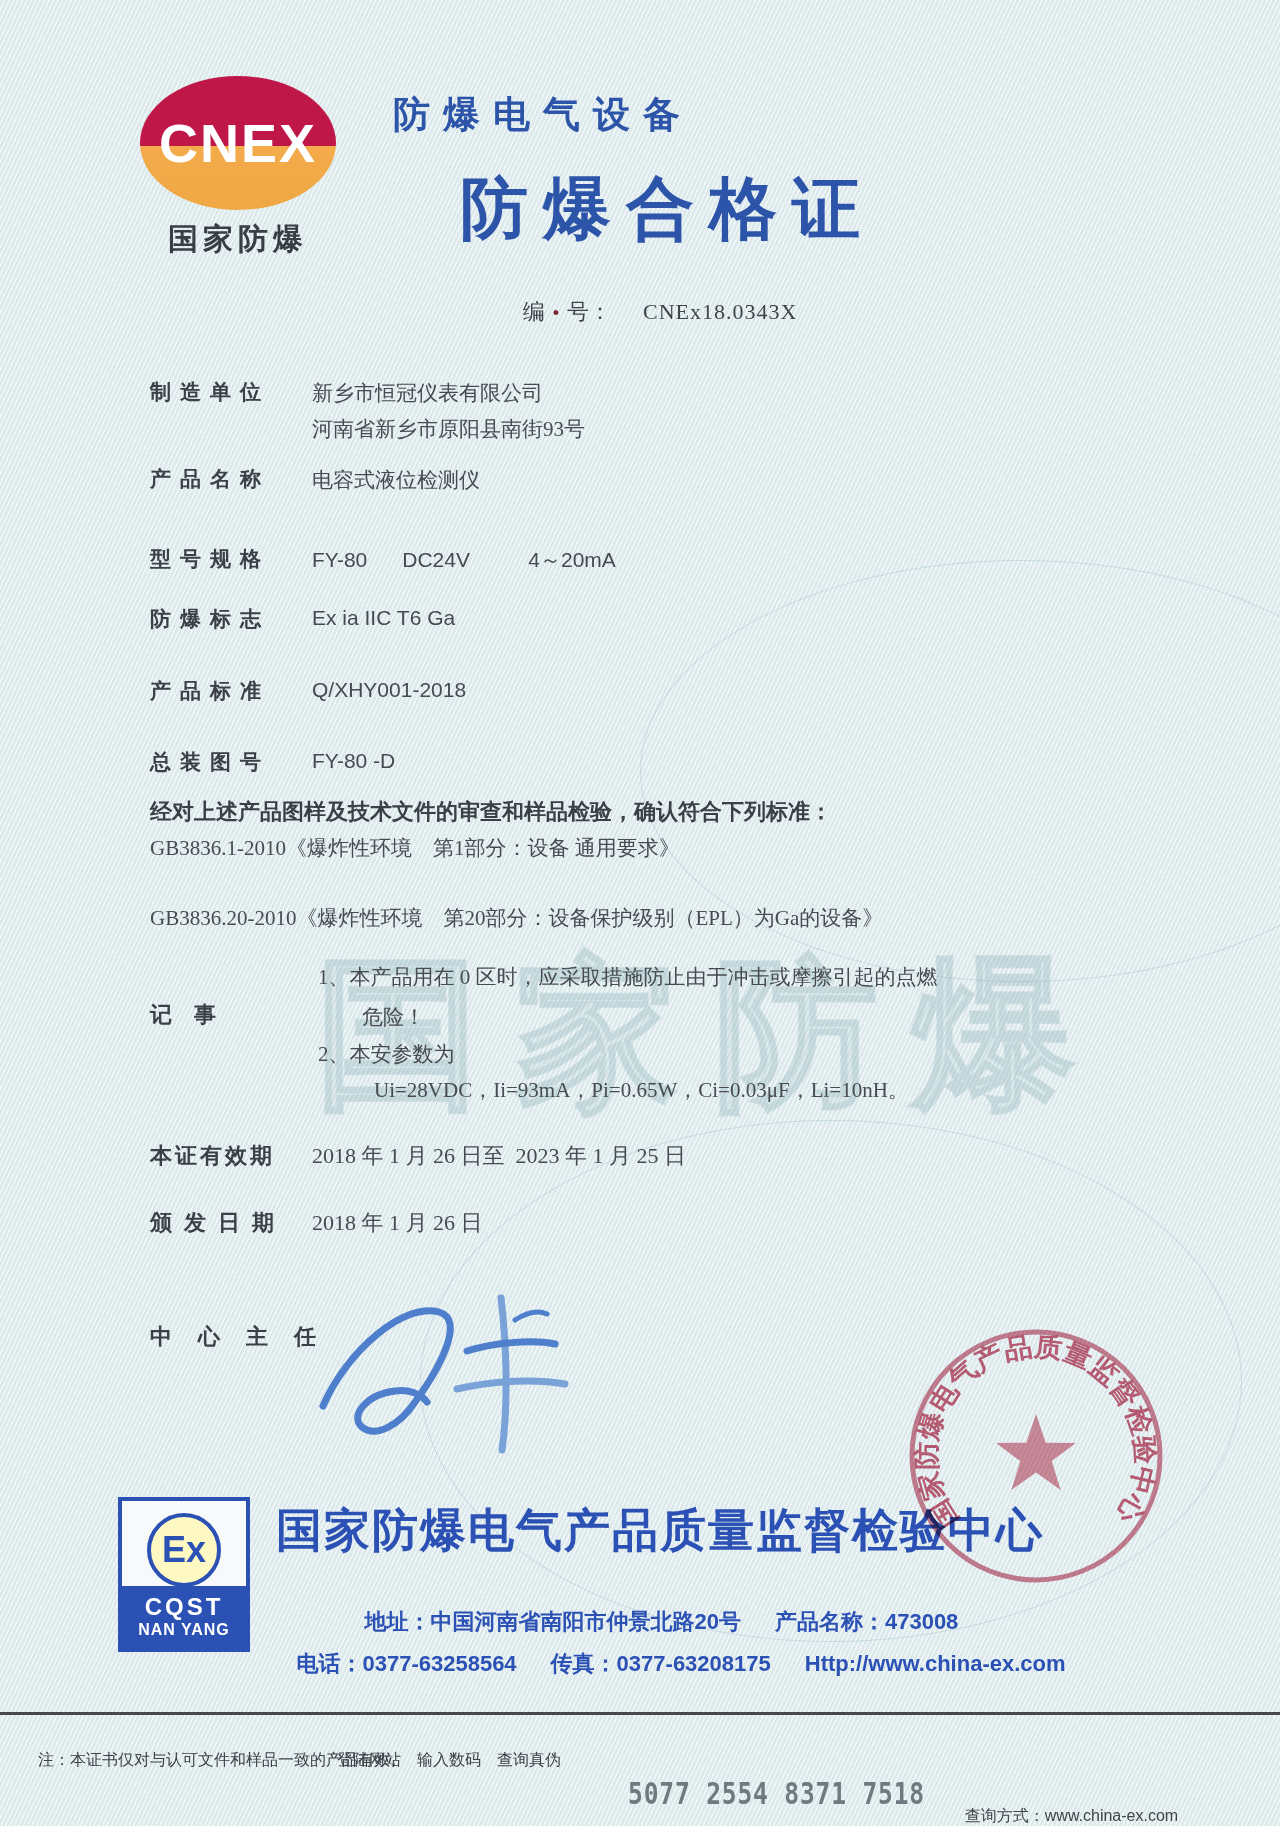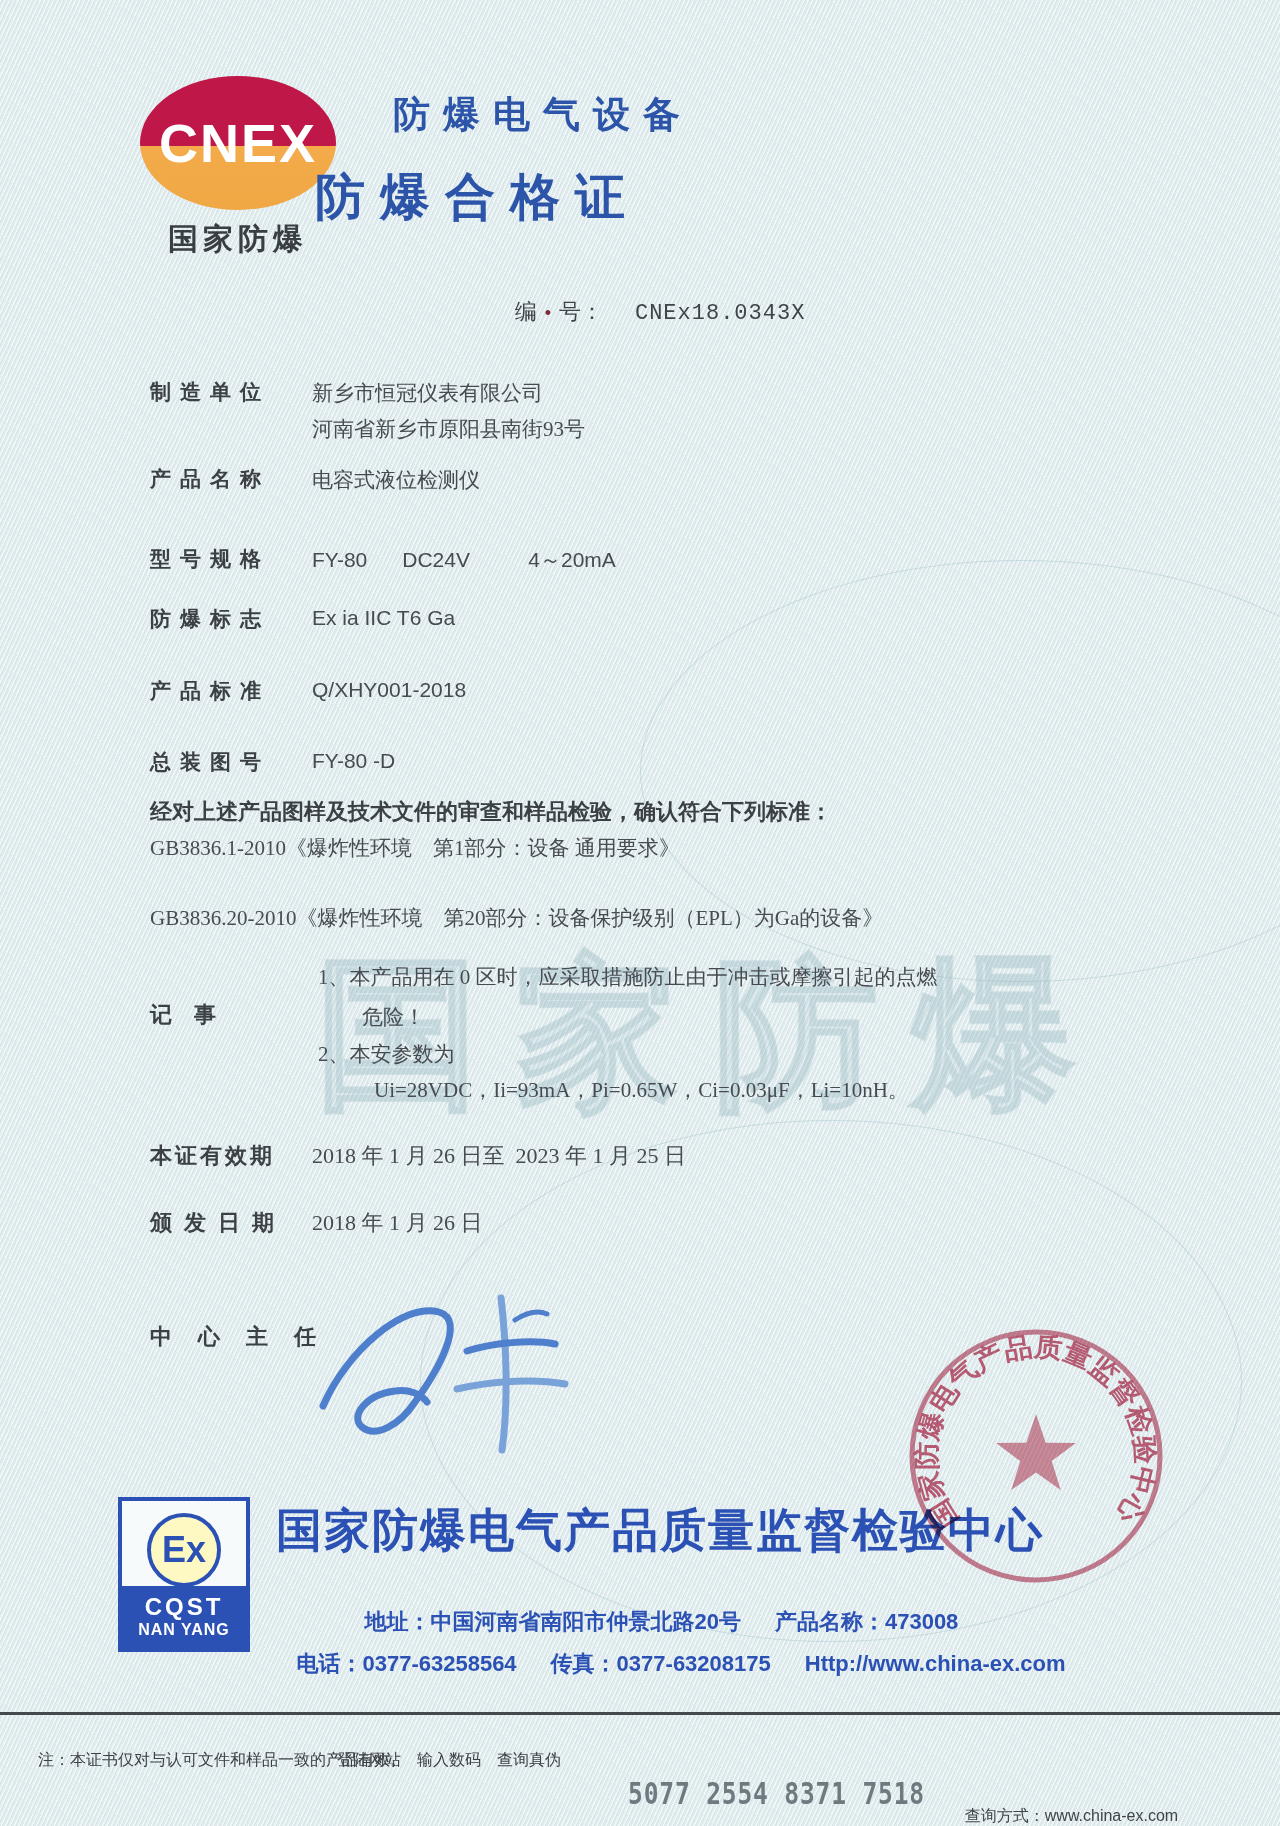--- a/index.html
+++ b/index.html
@@ -16,25 +16,25 @@
   .cnex-oval{
     position:absolute;left:140px;top:76px;width:196px;height:134px;border-radius:50%;
     background:linear-gradient(180deg,#bf1747 0%,#bf1747 52%,#f3ab4b 52%,#f0a845 100%);
     display:flex;align-items:center;justify-content:center;
   }
   .cnex-text{color:#ffffff;font-size:54px;font-weight:800;letter-spacing:2px;font-family:"Liberation Sans",sans-serif;}
   .cnex-caption{position:absolute;left:128px;top:219px;width:220px;text-align:center;
     font-size:30px;color:#393e44;letter-spacing:5px;font-weight:600;}
   .doc-type{position:absolute;left:380px;top:90px;width:560px;
     font-size:37px;font-weight:700;color:#2c54a9;letter-spacing:13px;padding-left:13px;box-sizing:border-box;}
-  .doc-title{position:absolute;left:300px;top:164px;width:720px;
-    font-size:50px;font-weight:700;color:#2c54a9;letter-spacing:15px;padding-left:15px;box-sizing:border-box;}
+  .doc-title{position:absolute;left:300px;top:164px;width:720px;text-align:center;
+    font-size:68px;font-weight:700;color:#2c54a9;letter-spacing:15px;padding-left:15px;box-sizing:border-box;}
   .cert-no{position:absolute;left:380px;top:297px;width:560px;text-align:center;font-size:22px;color:#3f4449;}
   .cert-no .dot{color:#7c2a35;margin:0 8px;font-size:18px;}
-  .cert-no .num{margin-left:32px;font-family:Liberation Mono, monospace;letter-spacing:1px;}
+  .cert-no .num{margin-left:32px;font-family:Liberation Serif, serif;letter-spacing:1px;}
   
   .frow{position:absolute;left:150px;height:30px;}
   .flabel{position:absolute;left:0;top:0;font-size:21px;letter-spacing:9px;color:#3b4046;font-weight:600;white-space:pre;}
   .fvalue{position:absolute;left:162px;top:1px;font-size:21px;color:#464b51;white-space:pre;
     font-family:Liberation Sans, sans-serif;}
   .fvalue2{position:absolute;left:162px;top:37px;font-size:21px;color:#464b51;white-space:pre;
     font-family:"Liberation Serif","DejaVu Serif",serif;}
   
   .std-intro{position:absolute;left:150px;top:797px;font-size:22px;font-weight:700;color:#3b4046;white-space:pre;}
   .std-item{position:absolute;left:150px;font-size:21px;color:#474c52;white-space:pre;

